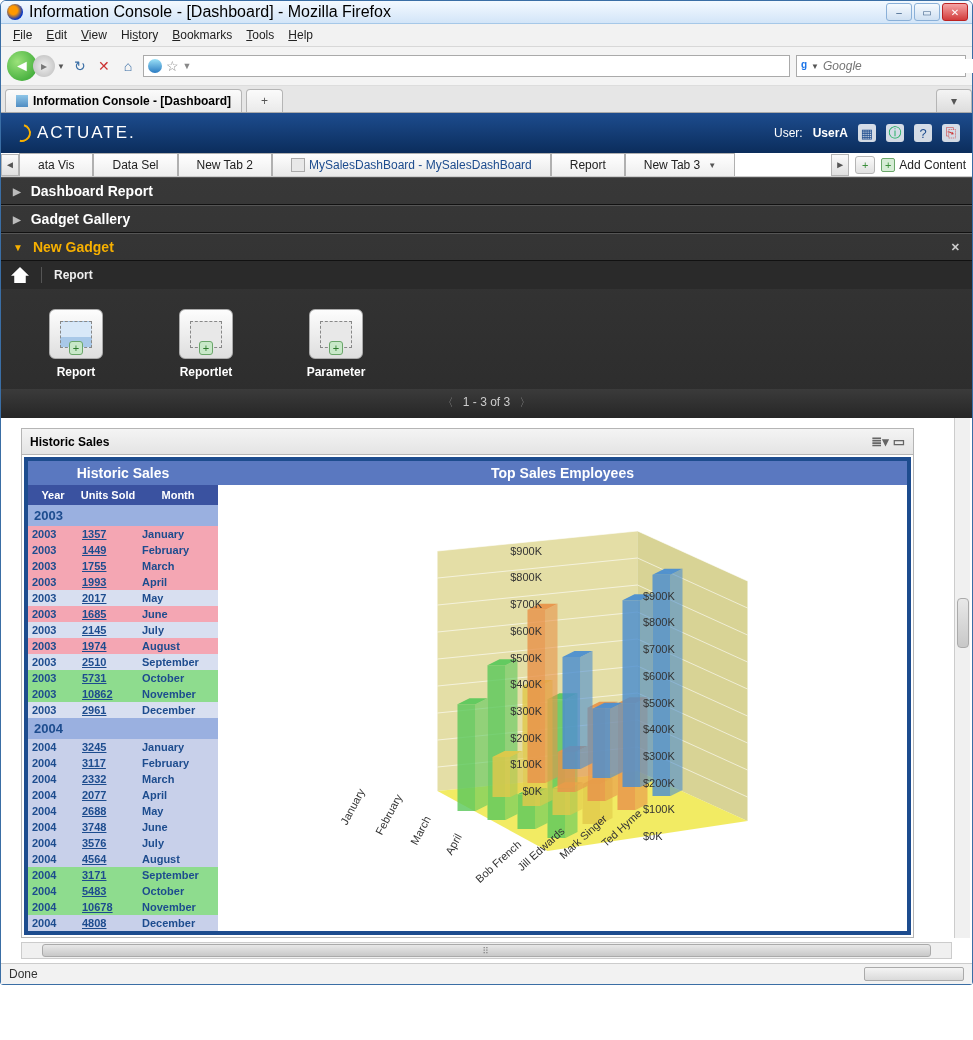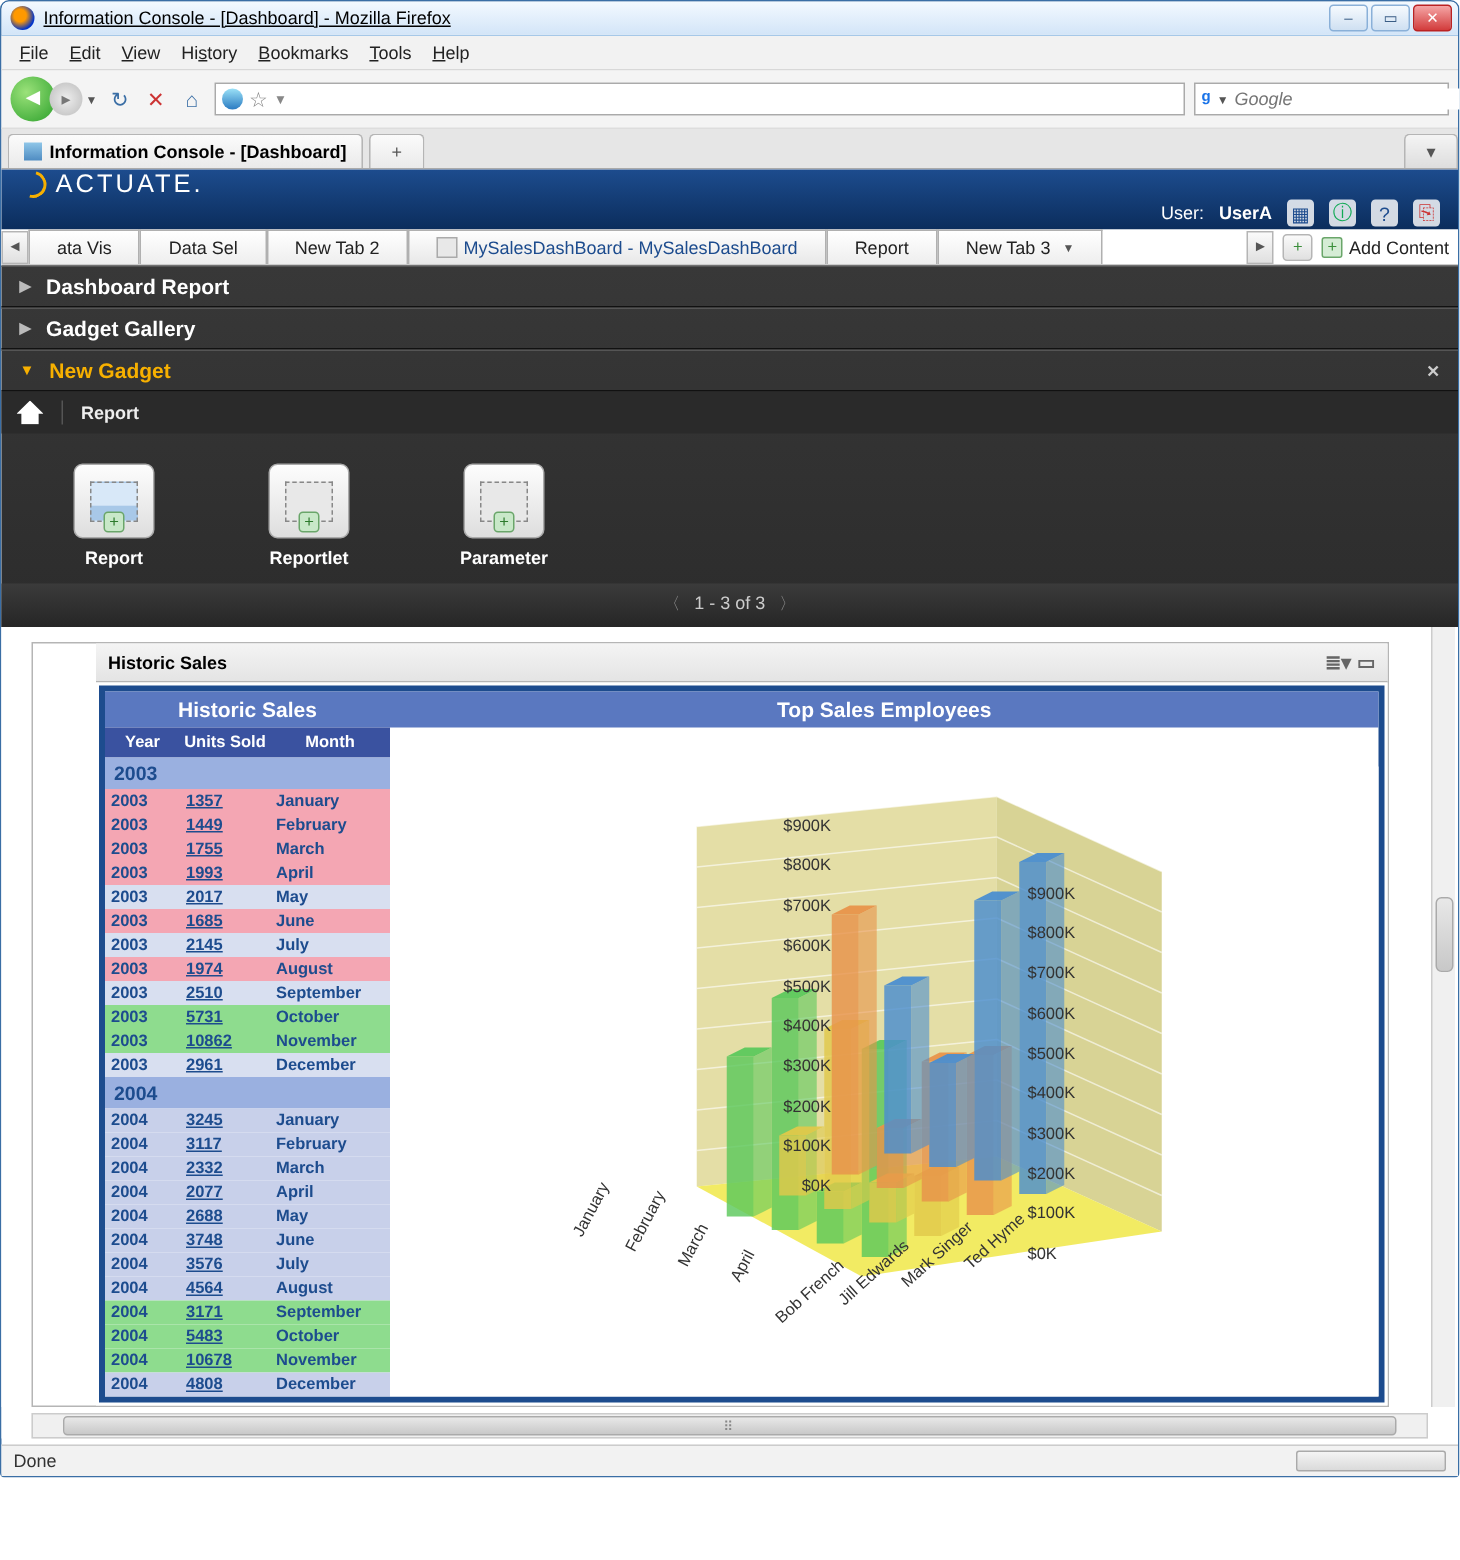--- a/index.html
+++ b/index.html
@@ -1,20 +1,20 @@
 <!DOCTYPE html>
 <html><head>
 <meta charset="utf-8">
 <style>
 * { box-sizing: border-box; margin: 0; padding: 0; }
 body { font-family: "Segoe UI", Tahoma, Arial, sans-serif; font-size: 12px; background: #fff; width: 973px; }
 .win-frame { border: 1px solid #3a6ea5; border-radius: 6px 6px 3px 3px; background: #fff; }
 .win-titlebar { background: linear-gradient(#f3f9ff, #d3e5f8); border-bottom: 1px solid #a6c8e8; display: flex; align-items: center; padding: 2px 4px; border-radius: 5px 5px 0 0; }
 .win-titlebar .ff-icon { width: 16px; height: 16px; background: radial-gradient(circle at 40% 40%, #f90 30%, #03c 70%); border-radius: 50%; margin: 0 6px 0 2px; }
-.win-title { flex: 1; color: #000; font-size: 12px; text-decoration: underline; }
+.win-title { flex: 1; color: #000; font-size: 16px; }
 .win-btns { display: flex; gap: 2px; }
 .win-btn { width: 26px; height: 18px; background: linear-gradient(#f6fafe,#cfe0f2); border: 1px solid #8ab0d8; border-radius: 3px; display:flex; align-items:center; justify-content:center; font-size:10px; color:#3a5d85;}
 .win-btn.close { background: linear-gradient(#f5a5a5,#d23c3c); border-color:#b22; color:#fff;}
 .menubar { display:flex; gap:2px; padding:2px 6px; background:#f2f2f2; border-bottom:1px solid #d8d8d8; font-size:12px; color:#222;}
 .menubar span { padding:2px 6px; cursor:default; }
 .menubar span u { text-decoration:underline; }
 .navrow { display:flex; align-items:center; padding:4px 6px; gap:6px; background:#f4f4f4; border-bottom:1px solid #ddd;}
 .nav-back { display:flex; align-items:center;}
 .nav-back .circle { width:30px; height:30px; border-radius:50%; background:radial-gradient(circle at 35% 35%, #9be27a,#2a9f2a); display:flex; align-items:center; justify-content:center; color:#fff; font-size:16px; font-weight:bold;}
 .nav-back .fwd { width:22px; height:22px; border-radius:50%; background:radial-gradient(#eee,#bbb); margin-left:-4px; display:flex; align-items:center; justify-content:center; color:#777; font-size:12px;}
@@ -32,21 +32,21 @@
 .bookmarkbar .bk { display:flex; gap:4px; align-items:center; cursor:pointer;}
 .bk .mv-icon { width:14px; height:14px; background:#cfe0f2; border:1px solid #7ba;}
 .bk .doc-icon { width:12px; height:14px; background:#fff; border:1px solid #aaa;}
 .bk .rss-icon { width:14px; height:14px; background:#f90; border-radius:2px;}
 .tabstrip { display:flex; background:#e6e6e6; border-bottom:1px solid #aaa; align-items:flex-end; padding-top:3px;}
 .tab { display:flex; align-items:center; gap:5px; padding:4px 10px; background:linear-gradient(#fbfbfb,#eaeaea); border:1px solid #b5b5b5; border-bottom:none; border-radius:4px 4px 0 0; margin-left:4px; font-size:12px;}
 .tab .sq { width:12px; height:12px; background:linear-gradient(#8fc6e8,#4f8cc2);}
 .tab .label { font-weight:bold;}
 .tab.new { padding:4px 14px; color:#555;}
 .appshell { background:#fff; padding:0 0 0 0;}
-.actuate-bar { display:flex; align-items:flex-start; background:linear-gradient(#1d4c8e,#0b2d5c); color:#fff; height:40px; padding:0 12px;flex-direction:column;}
+.actuate-bar { display:flex; align-items:center; background:linear-gradient(#1d4c8e,#0b2d5c); color:#fff; height:40px; padding:0 12px;}
 .actuate-logo { display:flex; align-items:center; gap:6px; font-size:17px; letter-spacing:2px;}
 .actuate-logo .swoosh { width:18px; height:18px; border-radius:50%; border:2px solid #f7b000; border-top-color:transparent; border-left-color:transparent; transform:rotate(-30deg);}
 .actuate-bar .right { margin-left:auto; display:flex; align-items:center; gap:10px;}
 .actuate-bar .right .label { font-size:12px;}
 .topicon { width:18px; height:18px; border-radius:3px; display:flex; align-items:center; justify-content:center; background:rgba(255,255,255,.82); color:#1a5; font-size:13px;}
 .topicon.exit { color:#c33;}
 .tabs2 { display:flex; align-items:center; background:#fff; border-bottom:1px solid #ccc;}
 .tabs2 .sys-left, .tabs2 .sys-right { width:18px; height:22px; display:flex; align-items:center; justify-content:center; background:linear-gradient(#fafafa,#e0e0e0); border:1px solid #b5b5b5; font-size:10px; color:#555;}
 .tabs2 .tab2 { padding:4px 18px; border:1px solid #b0b0b0; border-bottom:none; background:linear-gradient(#fff,#eee); font-size:12px; color:#222; height:23px; display:flex; align-items:center; gap:4px;}
 .tabs2 .tab2.active { background:linear-gradient(#fefefe,#e8e8e8); font-weight:normal; color:#1d4c8e;}
@@ -263,21 +263,21 @@
           </div>
         </div>
       <div class="pager">
         <span class="arrow">〈</span>
         <span>1 - 3 of 3</span>
         <span class="arrow">〉</span>
       </div>
     </div>
 
     <div class="content-area">
-      <div class="portlet" style="margin-right:26px;padding-left:42px;">
+      <div class="portlet" style="margin-right:38px;">
         <div class="portlet-head">
           <span>Historic Sales</span>
           <div class="phactions">
             <span>≣▾</span>
             <span>▭</span>
           </div>
         </div>
         <div class="portlet-body">
           <div class="historic-wrap" style="width:100%;">
             <div style="display:flex; flex-direction:column; width:100%;">

